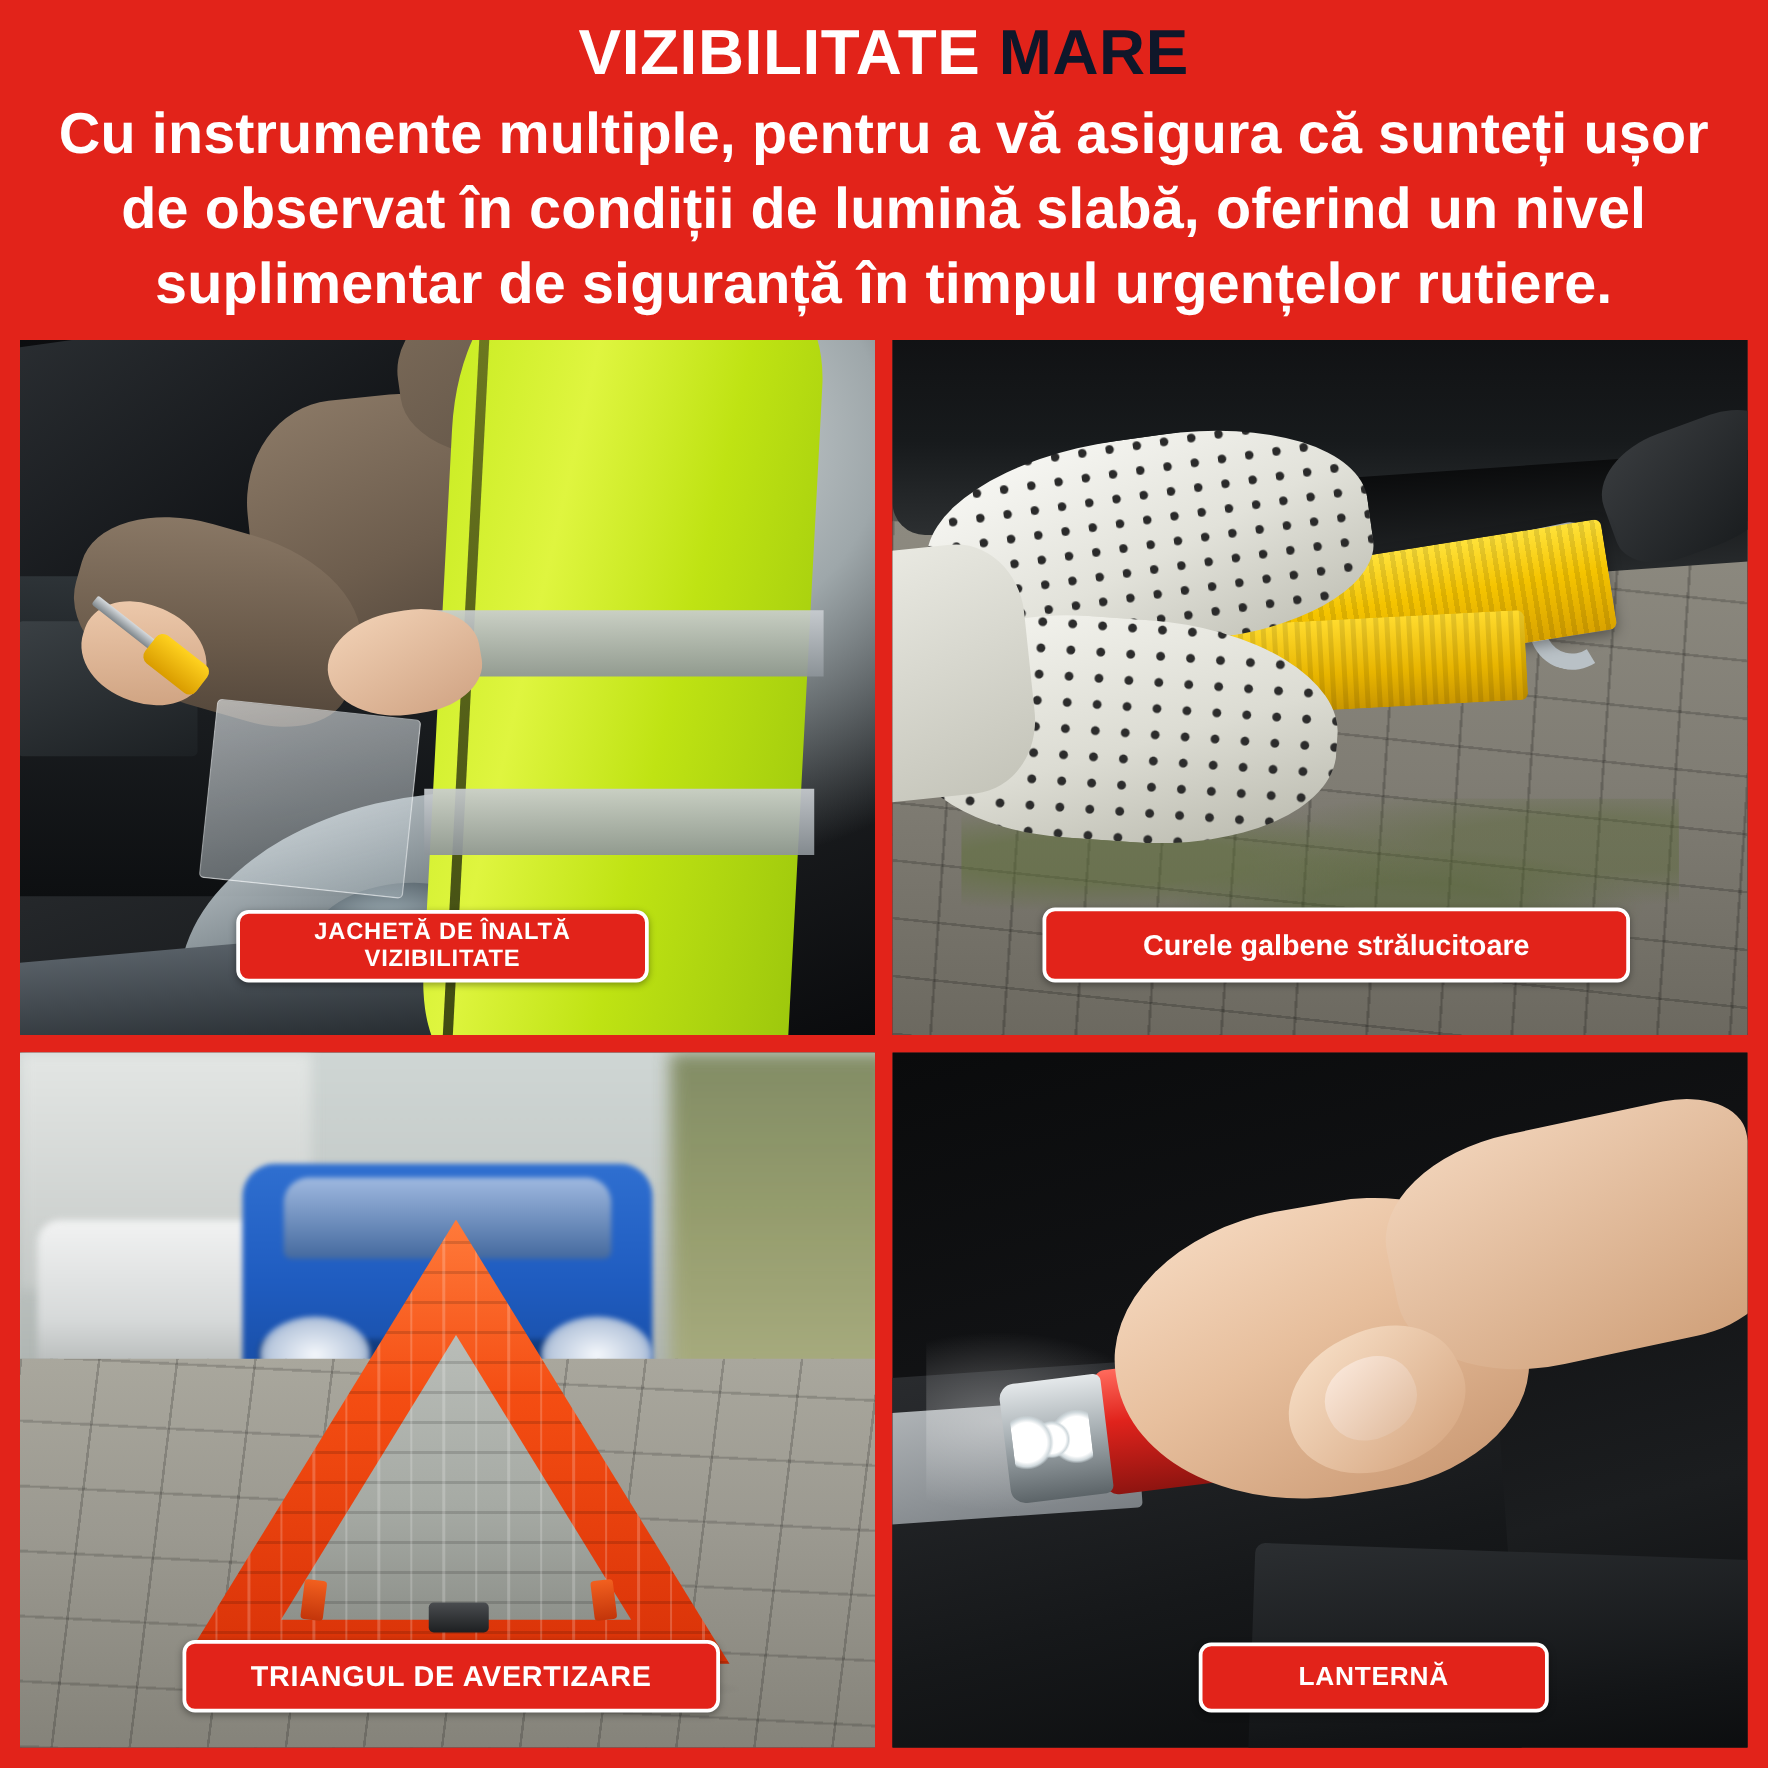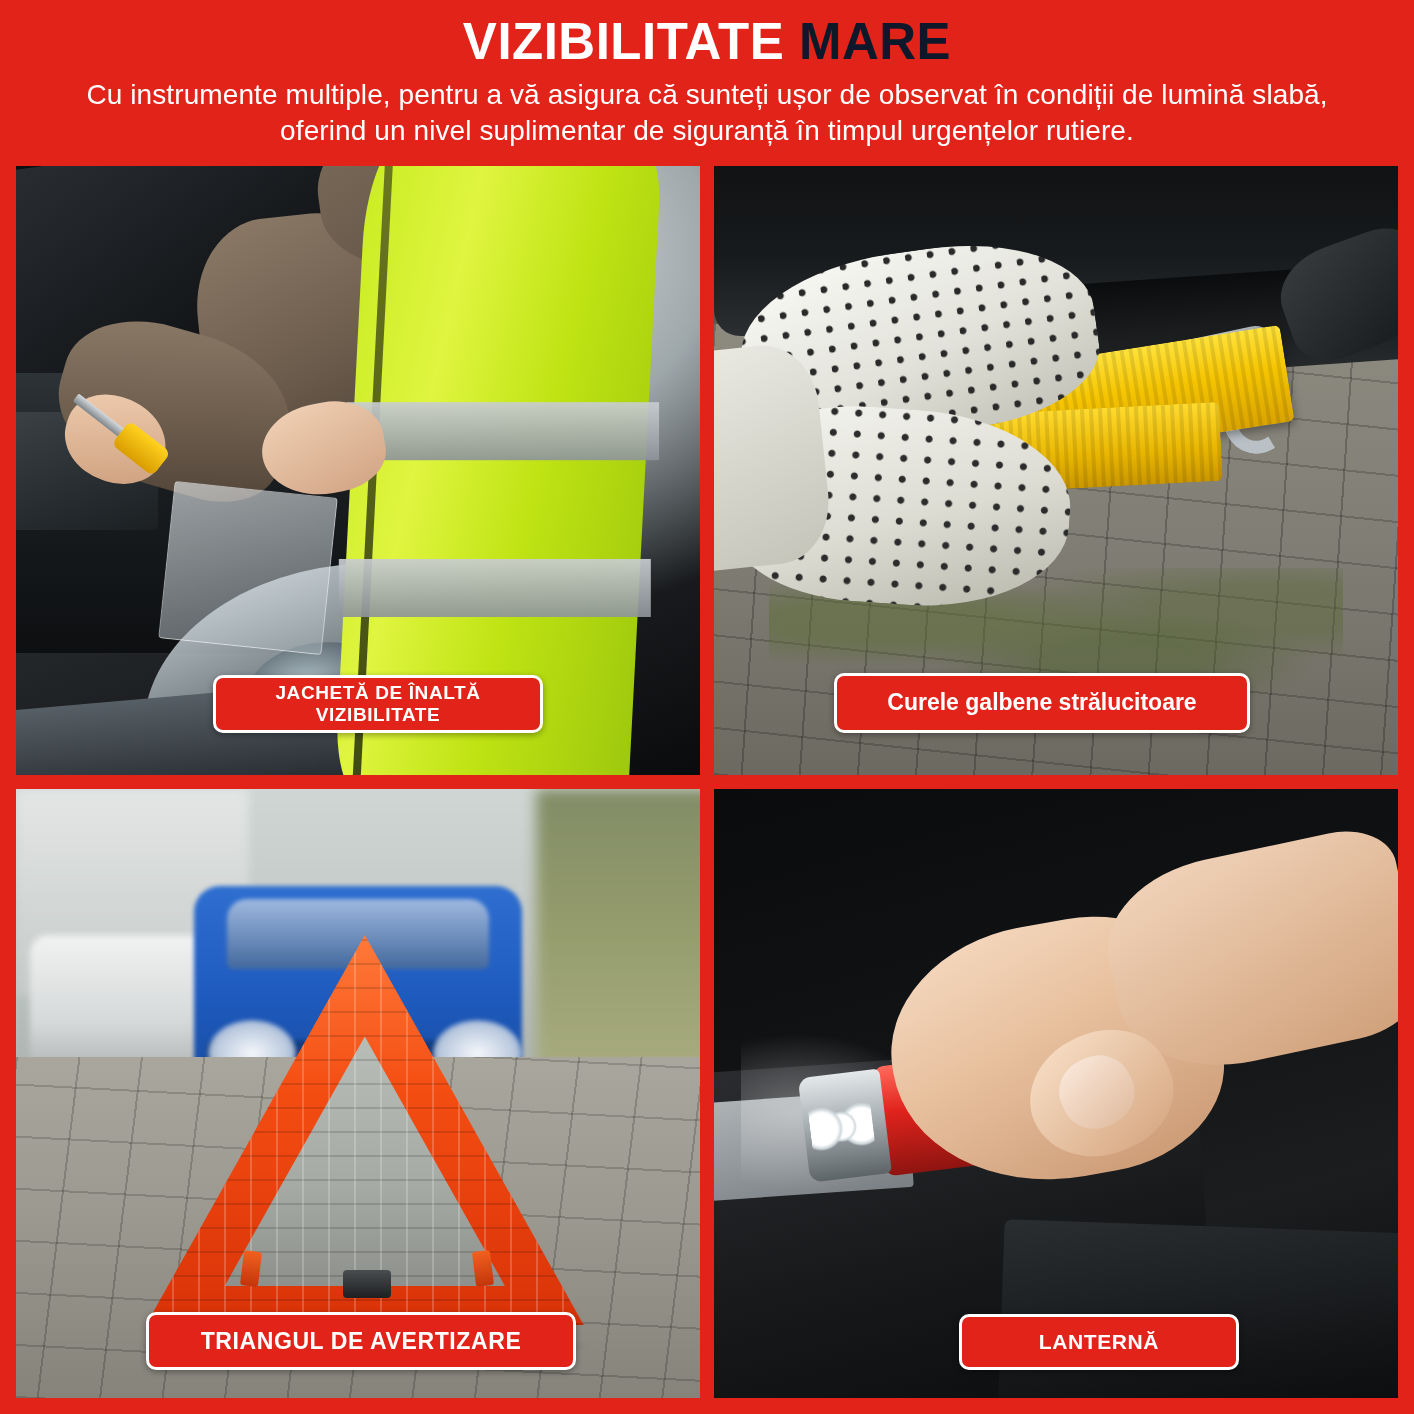--- a/index.html
+++ b/index.html
@@ -27,22 +27,22 @@
   }
   .headline {
     font-size: 51px;
     font-weight: bold;
     letter-spacing: 0.5px;
     line-height: 1.08;
     margin-bottom: 8px;
   }
   .headline .accent { color: #0f172a; }
   .subhead {
-    font-size: 28px;
-    font-weight: normal;
+    font-size: 46px;
+    font-weight: bold;
     line-height: 1.30;
     letter-spacing: 0.1px;
     padding: 0 8px;
   }
 
   
   .grid {
     flex: 1 1 auto;
     display: grid;
     grid-template-columns: 1fr 1fr;
@@ -70,22 +70,22 @@
     color: #ffffff;
     font-weight: bold;
     text-align: center;
     letter-spacing: 0.6px;
     display: flex;
     align-items: center;
     justify-content: center;
     box-shadow: 0 2px 6px rgba(0,0,0,.35);
   }
 
-  .cap-jacket  { left: 197px; bottom: 42px; width: 330px; height: 58px; font-size: 19px; }
-  .cap-straps  { left: 120px; bottom: 42px; width: 416px; height: 60px; font-size: 23px; letter-spacing: 0; }
+  .cap-jacket  { left: 173px; bottom: 42px; width: 330px; height: 58px; font-size: 19px; }
+  .cap-straps  { left: 120px; bottom: 42px; width: 470px; height: 60px; font-size: 23px; letter-spacing: 0; }
   .cap-torch   { left: 245px; bottom: 28px; width: 280px; height: 56px; font-size: 21px; }
   .cap-triangle{ left: 130px; bottom: 28px; width: 430px; height: 58px; font-size: 23px; }
 
   
   .c1-bg {
     position: absolute; inset: 0;
     background:
       radial-gradient(circle at 78% 14%, #cfd4d6 0%, #9ea7aa 22%, rgba(158,167,170,0) 48%),
       linear-gradient(160deg, #0c0d0f 0%, #17191c 30%, #25282b 55%, #0a0b0d 100%);
   }

